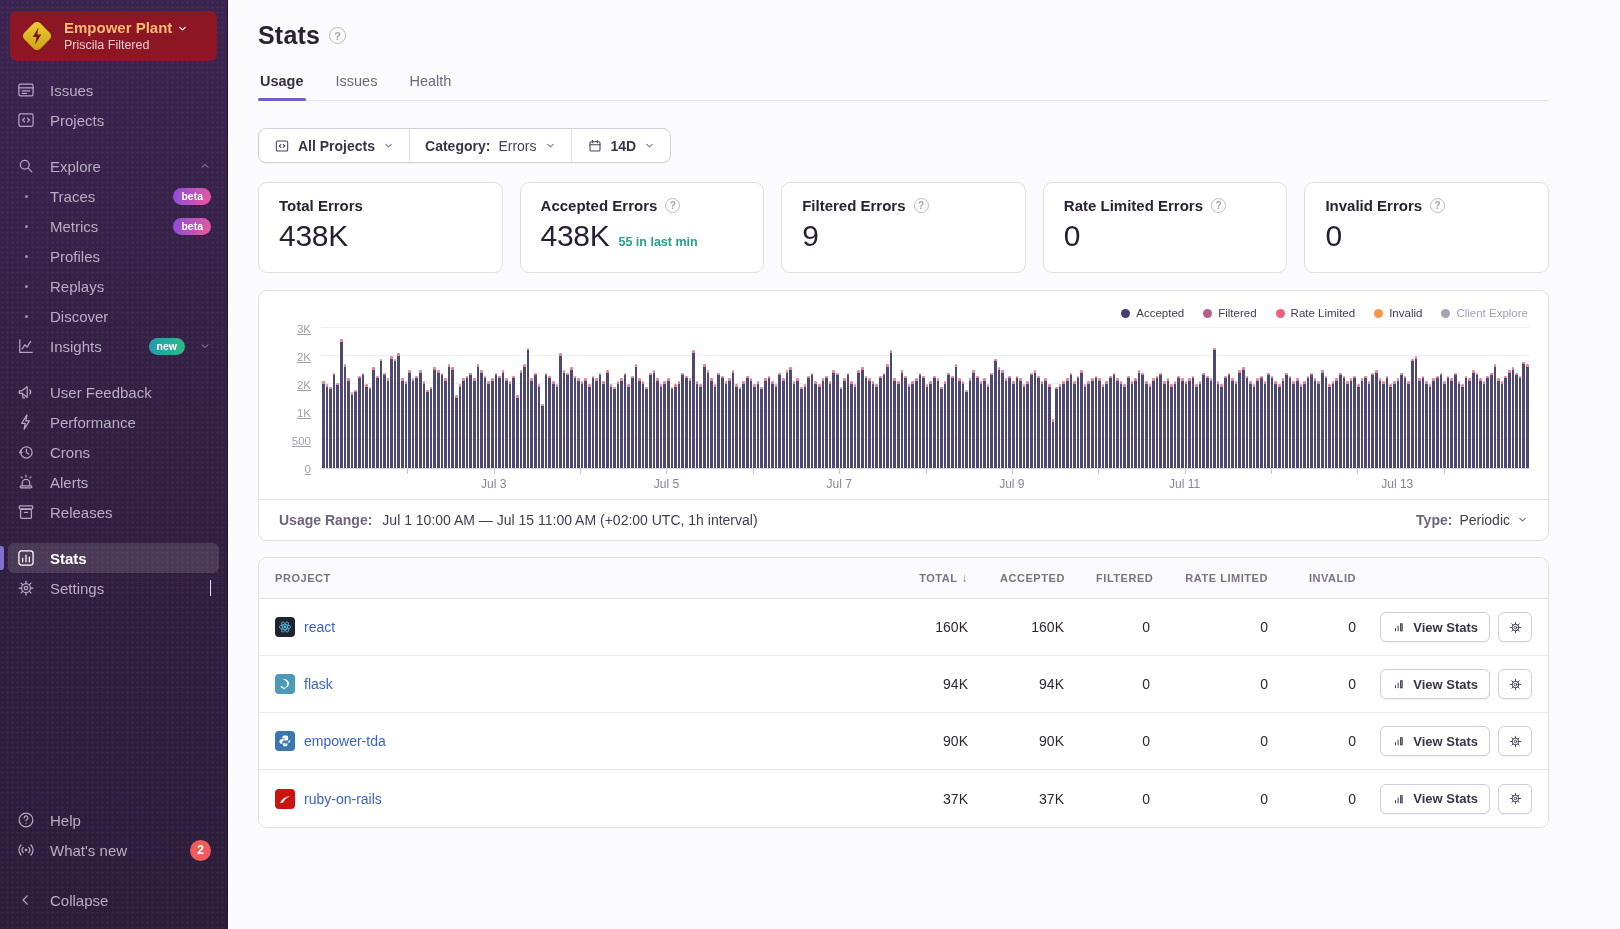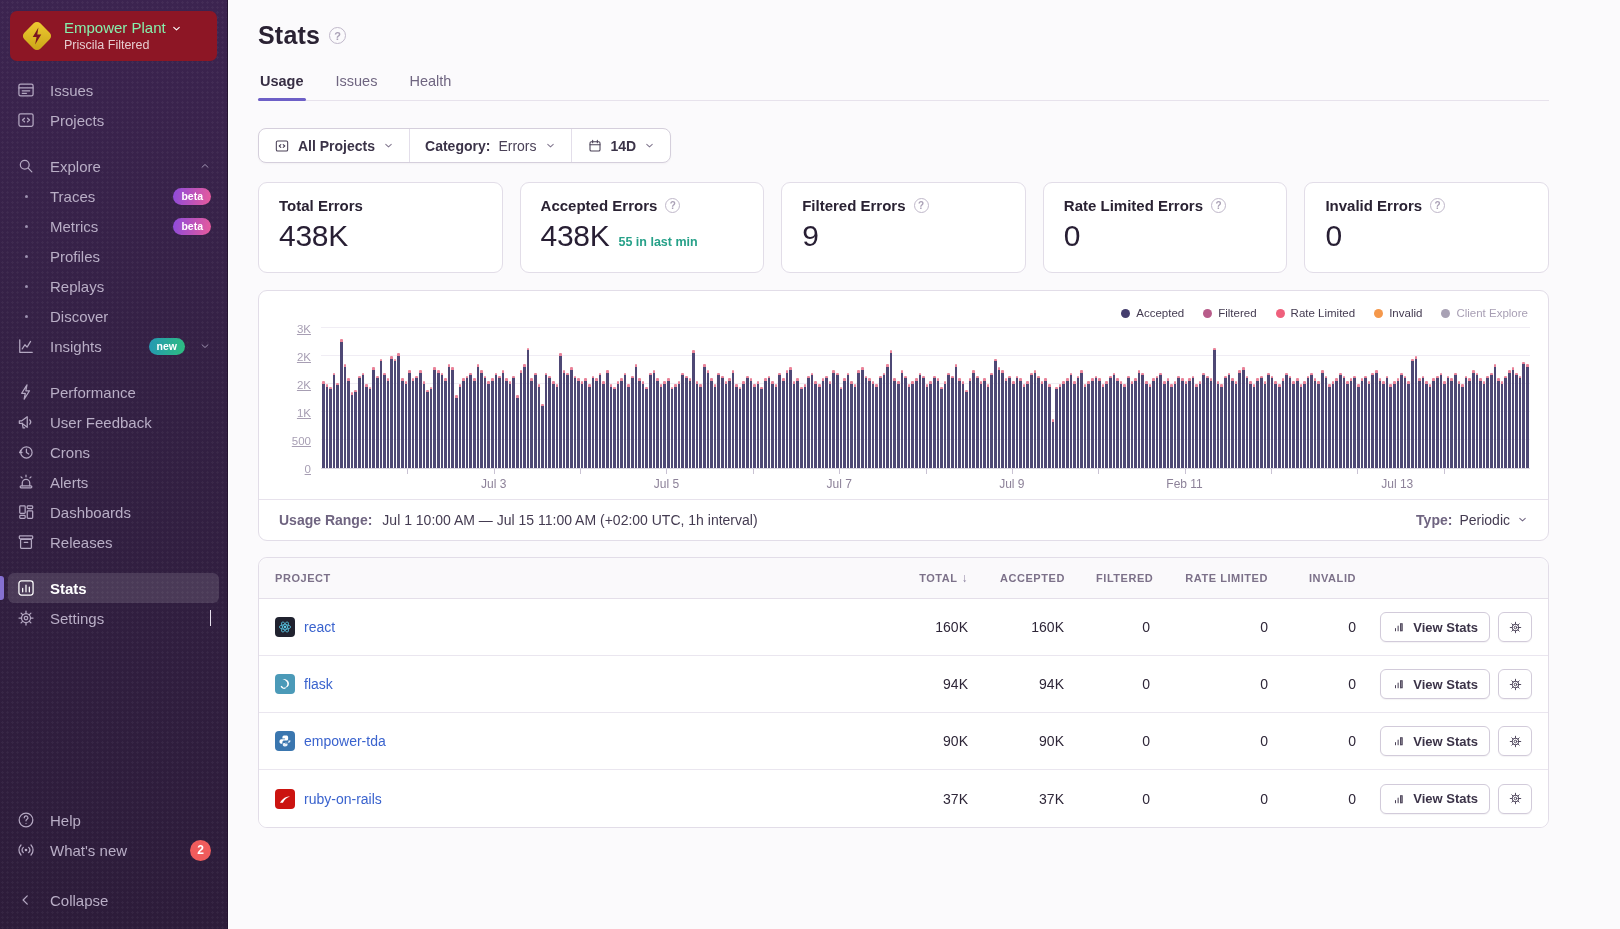--- a/index.html
+++ b/index.html
@@ -10,21 +10,21 @@
   .sidebar{position:relative;width:228px;flex:0 0 228px;height:100%;
     background:linear-gradient(180deg,#3c2450 0%,#332043 45%,#2d1c3a 100%);
     background-color:#342144;border-right:1px solid #241430;display:flex;flex-direction:column;color:#b9aec6;}
   .sidebar::before{content:"";position:absolute;inset:0;pointer-events:none;
     background-image:radial-gradient(rgba(255,255,255,.04) 1px,transparent 1.2px);background-size:5px 5px;}
   .org-banner{position:relative;margin:11px 10px 14px 10px;background:#8d1625;border-radius:7px;
     display:flex;align-items:center;padding:8px 10px;gap:10px;cursor:pointer;}
   .org-logo{width:34px;height:34px;flex:0 0 34px;}
   .org-text{display:flex;flex-direction:column;line-height:1.25;min-width:0;}
   .org-name-row{display:flex;align-items:center;gap:5px;}
-  .org-name{color:#86efac;font-weight:400;font-size:15px;white-space:nowrap;}
+  .org-name{color:#fdba74;font-weight:700;font-size:15px;white-space:nowrap;}
   .org-user{color:rgba(255,255,255,.78);font-size:12.5px;}
   .nav{position:relative;flex:1;display:flex;flex-direction:column;padding:0 8px;}
   .nav-gap{height:16px;flex:0 0 auto;}
   .nav-item{position:relative;display:flex;align-items:center;height:30px;border-radius:6px;
     padding:0 8px;gap:14px;font-size:15px;color:#b9aec6;cursor:pointer;flex:0 0 auto;}
   .nav-item .nicon{width:20px;height:20px;flex:0 0 20px;display:flex;align-items:center;justify-content:center;}
   .nav-item .nicon svg{width:20px;height:20px;stroke:#b4a8c2;stroke-width:1.5;fill:none;stroke-linecap:round;stroke-linejoin:round;}
   .nav-item.selected{background:rgba(255,255,255,.12);color:#fff;font-weight:600;}
   .nav-item.selected .nicon svg{stroke:#fff;}
   .nav-item.selected::before{content:"";position:absolute;left:-8px;top:3px;width:4px;height:24px;
@@ -232,63 +232,52 @@
           <span class="nav-label">Insights</span>
           <span class="badge new">new</span>
           <span class="nav-chev"><svg viewBox="0 0 24 24">
               <path d="M6 9.5L12 15l6-5.5"></path>
             </svg></span>
         </div>
         <div class="nav-gap"></div>
         <div class="nav-item">
           <span class="nicon">
             <svg viewBox="0 0 24 24">
-              <path d="M13.2 3.5L6.8 13.5h4.4l-1.4 7 6.4-10h-4.4l1.4-7z"></path>
-            </svg>
-          </span>
-          <span class="nav-label">Performance</span>
-        </div>
-        <div class="nav-item">
-          <span class="nicon">
-            <svg viewBox="0 0 24 24">
               <path d="M4 10.5h3l6.5-4.8v12.6L7 13.5H4z"></path>
               <path d="M16.5 9.5a3.6 3.6 0 010 5M7.5 13.5l1 5.5h2"></path>
             </svg>
           </span>
           <span class="nav-label">User Feedback</span>
+        </div>
+        <div class="nav-item">
+          <span class="nicon">
+            <svg viewBox="0 0 24 24">
+              <path d="M13.2 3.5L6.8 13.5h4.4l-1.4 7 6.4-10h-4.4l1.4-7z"></path>
+            </svg>
+          </span>
+          <span class="nav-label">Performance</span>
         </div>
         <div class="nav-item">
           <span class="nicon">
             <svg viewBox="0 0 24 24">
               <circle cx="12.5" cy="12.5" r="6.8"></circle>
               <path d="M12.5 8.6v3.9l2.8 1.9M5.7 10l-1.4 2.8 3-.3"></path>
             </svg>
           </span>
           <span class="nav-label">Crons</span>
         </div>
         <div class="nav-item">
           <span class="nicon">
             <svg viewBox="0 0 24 24">
               <path d="M7.5 16.5v-3.2a4.5 4.5 0 019 0v3.2"></path>
               <rect x="5" y="16.5" width="14" height="2.4" rx="1.1"></rect>
               <path d="M12 3.8v1.9M6 5.8l1.3 1.3M18 5.8l-1.3 1.3"></path>
             </svg>
           </span>
           <span class="nav-label">Alerts</span>
-        </div>
-        <div class="nav-item">
-          <span class="nicon">
-            <svg viewBox="0 0 24 24">
-              <rect x="4.5" y="4.5" width="6.5" height="9" rx="1"></rect>
-              <rect x="4.5" y="16" width="6.5" height="3.5" rx="1"></rect>
-              <rect x="13.5" y="4.5" width="6.5" height="3.5" rx="1"></rect>
-              <rect x="13.5" y="10.5" width="6.5" height="9" rx="1"></rect>
-            </svg>
-          </span>
-          <span class="nav-label">Dashboards</span>
         </div>
         <div class="nav-item">
           <span class="nicon">
             <svg viewBox="0 0 24 24">
               <rect x="4" y="4.5" width="16" height="3.6" rx="1"></rect>
               <rect x="5.5" y="8.8" width="13" height="10.7" rx="1"></rect>
               <path d="M10 12.5h4"></path>
             </svg>
           </span>
           <span class="nav-label">Releases</span>
@@ -1837,21 +1826,21 @@
             <div class="xtick" style="left: 57.1429%;"></div>
             <div class="xtick" style="left: 64.2857%;"></div>
             <div class="xtick" style="left: 71.4286%;"></div>
             <div class="xtick" style="left: 78.5714%;"></div>
             <div class="xtick" style="left: 85.7143%;"></div>
             <div class="xtick" style="left: 92.8571%;"></div>
             <span class="xlab" style="left: 14.2857%;">Jul 3</span>
             <span class="xlab" style="left: 28.5714%;">Jul 5</span>
             <span class="xlab" style="left: 42.8571%;">Jul 7</span>
             <span class="xlab" style="left: 57.1429%;">Jul 9</span>
-            <span class="xlab" style="left: 71.4286%;">Feb 11</span>
+            <span class="xlab" style="left: 71.4286%;">Jul 11</span>
             <span class="xlab" style="left: 85.7143%; margin-left: 40px;">Jul 13</span>
           </div>
       </div>
       <div class="chart-footer">
         <div class="cf-left">
           <span class="cf-label">Usage Range:</span>
           <span class="cf-value">Jul 1 10:00 AM — Jul 15 11:00 AM (+02:00 UTC, 1h interval)</span>
         </div>
         <div class="cf-right">
           <span class="cf-label">Type:</span>

